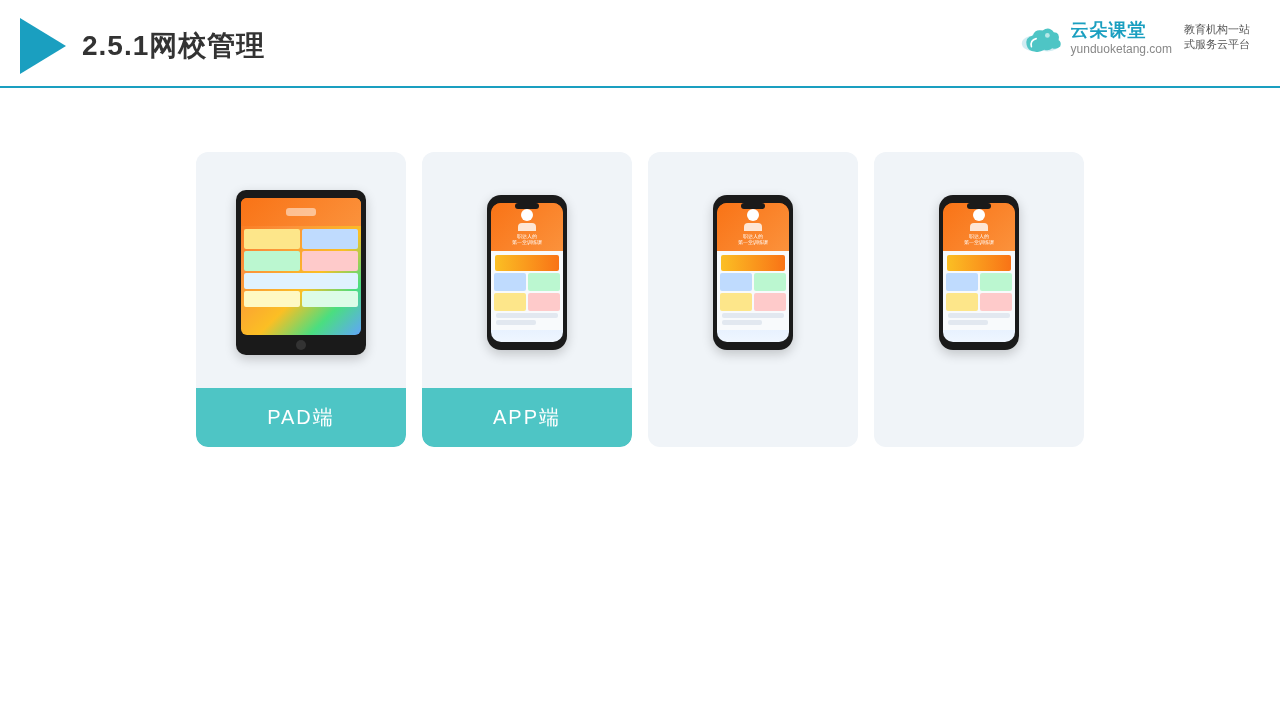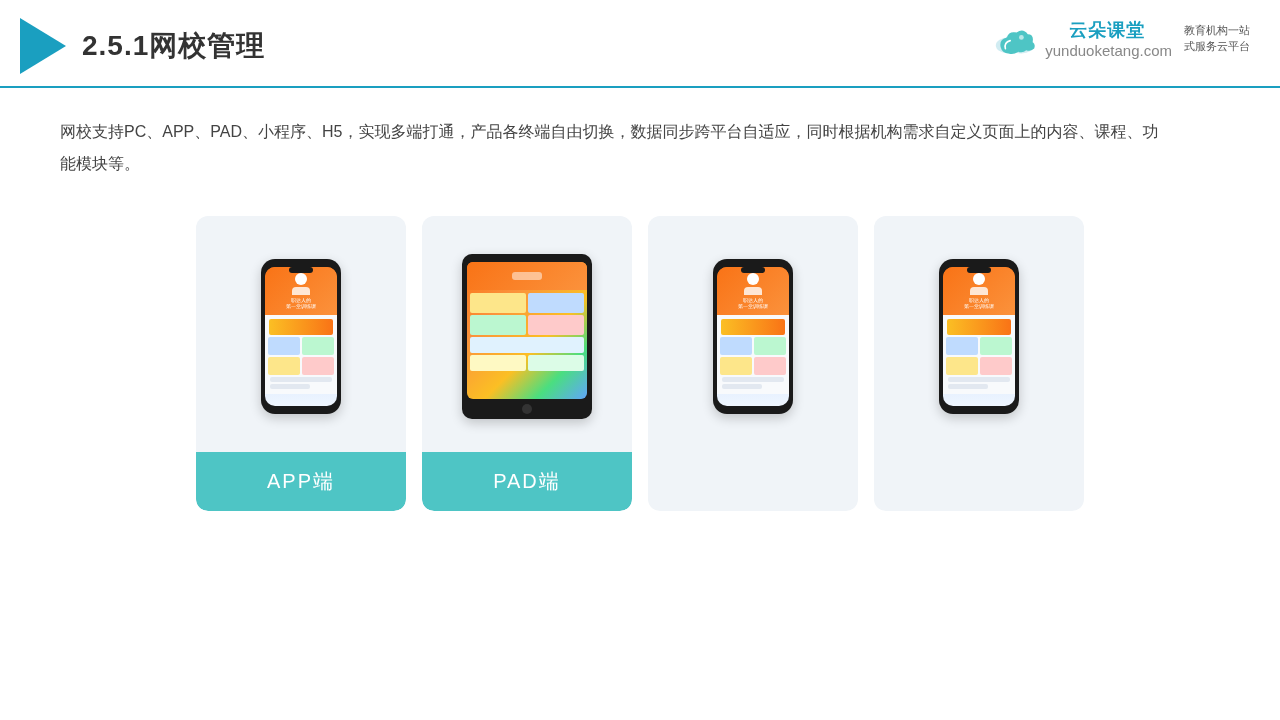--- a/index.html
+++ b/index.html
@@ -55,24 +55,23 @@
     .brand-text {
       display: flex;
       flex-direction: column;
       align-items: flex-start;
     }
     .brand-name {
       font-size: 18px;
       color: #1a9fc0;
       font-weight: bold;
       letter-spacing: 1px;
-      margin-left: 24px;
     }
     .brand-url {
-      font-size: 15px;
+      font-size: 12px;
       color: #888;
     }
     .brand-slogan {
       font-size: 11px;
       color: #555;
       line-height: 1.4;
       text-align: right;
       margin-left: 4px;
     }
 
@@ -334,24 +333,46 @@
       <div class="brand-text">
         <span class="brand-name">云朵课堂</span>
         <span class="brand-url">yunduoketang.com</span>
       </div>
     </div>
     <div class="brand-slogan">教育机构一站<br>式服务云平台</div>
   </div>
 </div>
 
 <div class="content">
-  <p class="description">网校支持PC、APP、PAD、小程序、H5，实现多端打通，产品各终端自由切换，数据同步跨平台自适应，同时根据机构需求自定义页面上的内容、课程、功能模块等。</p>
 
   <div class="cards-container">
 
+
+    <div class="device-card">
+      <div class="device-image-area">
+        <div class="tablet-frame">
+          <div class="tablet-home-btn"></div>
+          <div class="tablet-screen" style="height:calc(100% - 16px);margin-bottom:12px;">
+            <div class="tablet-screen-header" style="height:28px;background:linear-gradient(135deg,#f97316,#fb923c);display:flex;align-items:center;justify-content:center;">
+              <div style="width:30px;height:8px;background:rgba(255,255,255,0.5);border-radius:3px;"></div>
+            </div>
+            <div class="tablet-screen-body">
+              <div class="tablet-mini-card"></div>
+              <div class="tablet-mini-card"></div>
+              <div class="tablet-mini-card"></div>
+              <div class="tablet-mini-card"></div>
+              <div style="height:16px;background:#e0f2fe;border-radius:2px;grid-column:1/-1;"></div>
+              <div style="height:16px;background:#fef9c3;border-radius:2px;"></div>
+              <div style="height:16px;background:#dcfce7;border-radius:2px;"></div>
+            </div>
+          </div>
+        </div>
+      </div>
+      <div class="card-label">PAD端</div>
+    </div>
 
     <div class="device-card">
       <div class="device-image-area">
         <div class="phone-frame">
           <div class="phone-notch"></div>
           <div class="phone-screen">
             <div class="phone-screen-header" style="height:35%;background:linear-gradient(135deg,#f97316,#fb923c);">
               <div class="person-icon-area">
                 <div class="person-icon-circle"></div>
                 <div class="person-icon-body"></div>
@@ -370,39 +391,44 @@
               <div style="height:5px;background:#e2e8f0;margin:2px;border-radius:2px;width:60%;"></div>
             </div>
           </div>
         </div>
       </div>
       <div class="card-label">APP端</div>
     </div>
 
     <div class="device-card">
       <div class="device-image-area">
-        <div class="tablet-frame">
-          <div class="tablet-home-btn"></div>
-          <div class="tablet-screen" style="height:calc(100% - 16px);margin-bottom:12px;">
-            <div class="tablet-screen-header" style="height:28px;background:linear-gradient(135deg,#f97316,#fb923c);display:flex;align-items:center;justify-content:center;">
-              <div style="width:30px;height:8px;background:rgba(255,255,255,0.5);border-radius:3px;"></div>
-            </div>
-            <div class="tablet-screen-body">
-              <div class="tablet-mini-card"></div>
-              <div class="tablet-mini-card"></div>
-              <div class="tablet-mini-card"></div>
-              <div class="tablet-mini-card"></div>
-              <div style="height:16px;background:#e0f2fe;border-radius:2px;grid-column:1/-1;"></div>
-              <div style="height:16px;background:#fef9c3;border-radius:2px;"></div>
-              <div style="height:16px;background:#dcfce7;border-radius:2px;"></div>
+        <div class="phone-frame">
+          <div class="phone-notch"></div>
+          <div class="phone-screen">
+            <div style="height:35%;background:linear-gradient(135deg,#f97316,#fb923c);display:flex;align-items:center;justify-content:center;">
+              <div class="person-icon-area">
+                <div class="person-icon-circle"></div>
+                <div class="person-icon-body"></div>
+                <div class="phone-text-label">职达人的<br>第一堂训练课</div>
+              </div>
+            </div>
+            <div style="flex:1;background:#f8fafc;padding:3px;">
+              <div style="height:16px;margin:1px;border-radius:2px;background:linear-gradient(90deg,#fbbf24,#f97316);"></div>
+              <div style="display:grid;grid-template-columns:1fr 1fr;gap:2px;margin-top:2px;">
+                <div style="height:18px;background:#bfdbfe;border-radius:2px;"></div>
+                <div style="height:18px;background:#bbf7d0;border-radius:2px;"></div>
+                <div style="height:18px;background:#fde68a;border-radius:2px;"></div>
+                <div style="height:18px;background:#fecaca;border-radius:2px;"></div>
+              </div>
+              <div style="height:5px;background:#e2e8f0;margin:2px;border-radius:2px;"></div>
+              <div style="height:5px;background:#e2e8f0;margin:2px;border-radius:2px;width:60%;"></div>
             </div>
           </div>
         </div>
       </div>
-      <div class="card-label">PAD端</div>
     </div>
 
     <div class="device-card">
       <div class="device-image-area">
         <div class="phone-frame">
           <div class="phone-notch"></div>
           <div class="phone-screen">
             <div style="height:35%;background:linear-gradient(135deg,#f97316,#fb923c);display:flex;align-items:center;justify-content:center;">
               <div class="person-icon-area">
                 <div class="person-icon-circle"></div>
@@ -419,42 +445,14 @@
                 <div style="height:18px;background:#fecaca;border-radius:2px;"></div>
               </div>
               <div style="height:5px;background:#e2e8f0;margin:2px;border-radius:2px;"></div>
               <div style="height:5px;background:#e2e8f0;margin:2px;border-radius:2px;width:60%;"></div>
             </div>
           </div>
         </div>
       </div>
     </div>
 
-    <div class="device-card">
-      <div class="device-image-area">
-        <div class="phone-frame">
-          <div class="phone-notch"></div>
-          <div class="phone-screen">
-            <div style="height:35%;background:linear-gradient(135deg,#f97316,#fb923c);display:flex;align-items:center;justify-content:center;">
-              <div class="person-icon-area">
-                <div class="person-icon-circle"></div>
-                <div class="person-icon-body"></div>
-                <div class="phone-text-label">职达人的<br>第一堂训练课</div>
-              </div>
-            </div>
-            <div style="flex:1;background:#f8fafc;padding:3px;">
-              <div style="height:16px;margin:1px;border-radius:2px;background:linear-gradient(90deg,#fbbf24,#f97316);"></div>
-              <div style="display:grid;grid-template-columns:1fr 1fr;gap:2px;margin-top:2px;">
-                <div style="height:18px;background:#bfdbfe;border-radius:2px;"></div>
-                <div style="height:18px;background:#bbf7d0;border-radius:2px;"></div>
-                <div style="height:18px;background:#fde68a;border-radius:2px;"></div>
-                <div style="height:18px;background:#fecaca;border-radius:2px;"></div>
-              </div>
-              <div style="height:5px;background:#e2e8f0;margin:2px;border-radius:2px;"></div>
-              <div style="height:5px;background:#e2e8f0;margin:2px;border-radius:2px;width:60%;"></div>
-            </div>
-          </div>
-        </div>
-      </div>
-    </div>
-
   </div>
 </div>
 
 </body></html>

